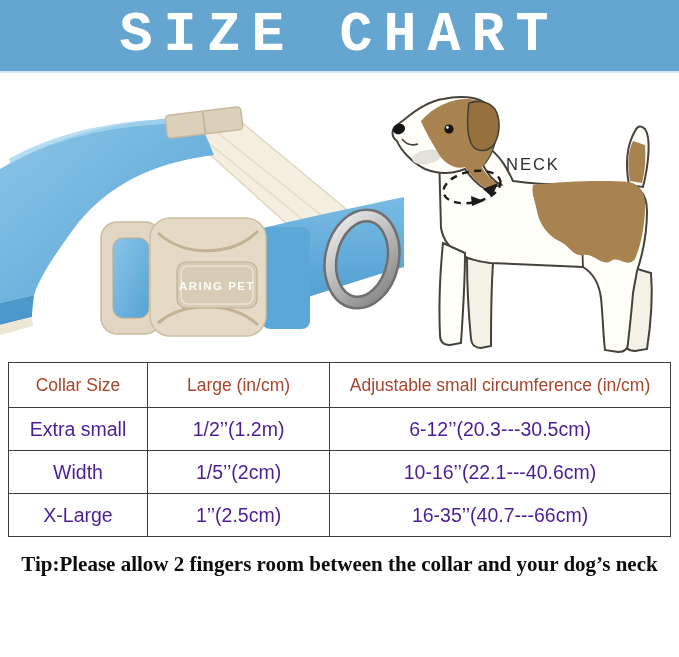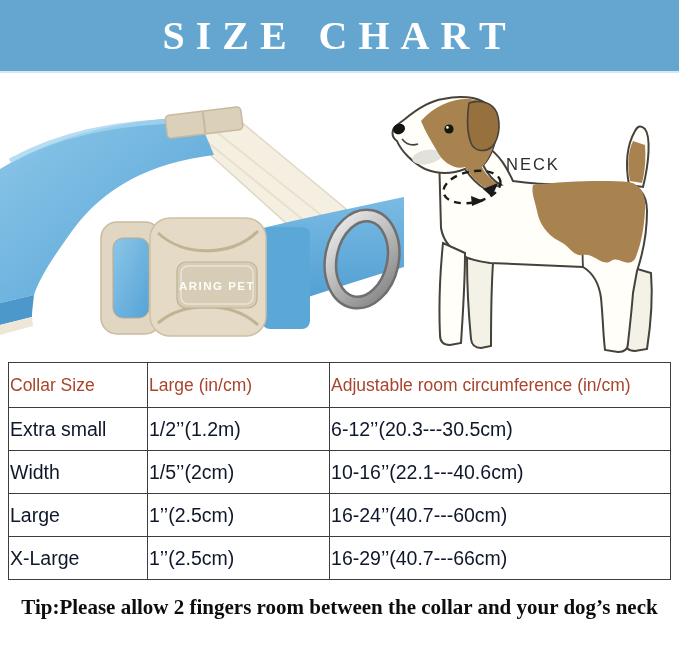--- a/index.html
+++ b/index.html
@@ -7,40 +7,40 @@
     width:679px;height:657px;background:#ffffff;overflow:hidden;
     font-family:"Liberation Sans","DejaVu Sans",sans-serif;
     -webkit-font-smoothing:antialiased;
   }
   
   .banner{
     height:71px;background:#64a6d0;display:flex;align-items:center;justify-content:center;
     border-bottom:2px solid #d8e8f2;
   }
   .banner h1{
-    margin:12px;color:#ffffff;font-size:40px;font-weight:800;letter-spacing:11px;
-    font-family:Liberation Serif, serif;
+    margin:12px;color:#ffffff;font-size:55px;font-weight:800;letter-spacing:11px;
+    font-family:Liberation Mono, monospace;
   }
   
   .scene{position:relative;height:287px;background:#ffffff;}
   .collar-svg{position:absolute;left:0;top:8px;width:420px;height:278px;}
   .dog-svg{position:absolute;left:385px;top:20px;width:290px;height:264px;}
   
   .size-table{
     width:663px;margin:2px 8px 0 8px;border-collapse:collapse;table-layout:fixed;
   }
   .size-table th,.size-table td{
-    border:1.6px solid #3d3d3d;text-align:left;vertical-align:middle;
+    border:1.6px solid #3d3d3d;text-align:center;vertical-align:middle;
     white-space:nowrap;overflow:hidden;
   }
   .size-table th{
     height:42px;font-weight:400;font-size:17.5px;color:#a8452c;
   }
   .size-table td{
-    height:40px;font-size:19.5px;color:#0f172a;
+    height:40px;font-size:19.5px;color:#4c1d95;
   }
   .col-size{width:21%;}
   .col-width{width:27.5%;}
   .col-neck{width:51.5%;}
   
   .tip{
     margin-top:15px;text-align:center;font-family:"Liberation Serif","DejaVu Serif",serif;
     font-weight:700;font-size:21px;color:#0d0d0d;letter-spacing:0px;
   }
 </style>
@@ -152,40 +152,35 @@
 <table class="size-table">
   <colgroup>
       <col class="col-size">
       <col class="col-width">
       <col class="col-neck">
     </colgroup>
   <thead>
     <tr>
       <th>Collar Size</th>
       <th>Large (in/cm)</th>
-      <th>Adjustable room circumference (in/cm)</th>
+      <th>Adjustable small circumference (in/cm)</th>
     </tr>
   </thead>
   <tbody>
     <tr>
       <td>Extra small</td>
       <td>1/2’’(1.2m)</td>
       <td>6-12’’(20.3---30.5cm)</td>
     </tr>
     <tr>
       <td>Width</td>
       <td>1/5’’(2cm)</td>
       <td>10-16’’(22.1---40.6cm)</td>
     </tr>
     <tr>
-      <td>Large</td>
-      <td>1’’(2.5cm)</td>
-      <td>16-24’’(40.7---60cm)</td>
-    </tr>
-    <tr>
       <td>X-Large</td>
       <td>1’’(2.5cm)</td>
-      <td>16-29’’(40.7---66cm)</td>
+      <td>16-35’’(40.7---66cm)</td>
     </tr>
   </tbody>
 </table>
 
 <div class="tip">Tip:Please allow 2 fingers room between the collar and your dog’s neck</div>
 
 </body></html>

